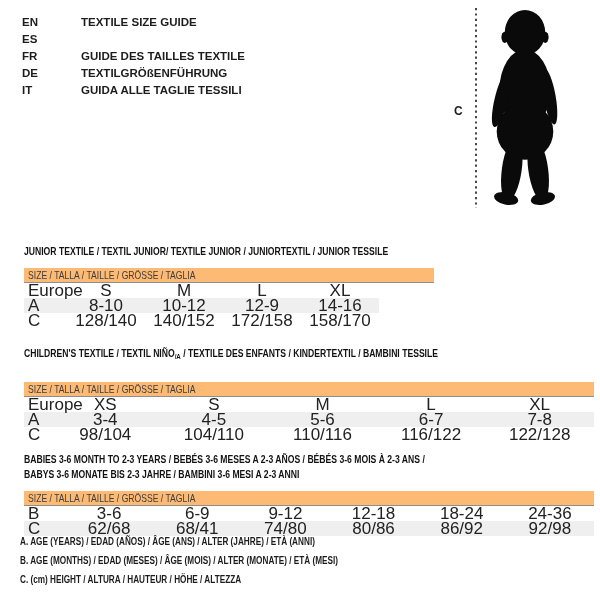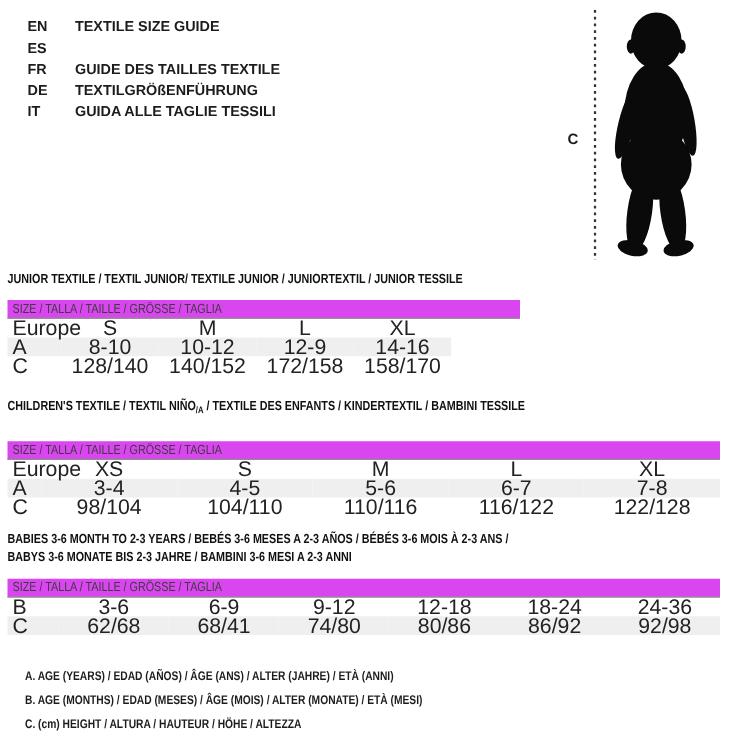--- a/index.html
+++ b/index.html
@@ -2,32 +2,32 @@
 <html><head>
 <meta charset="utf-8">
 <style>
   html,body{margin:0;padding:0;background:#ffffff;}
   .page{
     position:relative;width:600px;height:600px;background:#ffffff;overflow:hidden;
     font-family:"Liberation Sans",sans-serif;color:#1c1c1c;
   }
   
   .langs{position:absolute;left:22px;top:14px;font-size:11.5px;font-weight:bold;line-height:16.9px;}
-  .lang-row{display:grid;grid-template-columns:38px 1fr;white-space:nowrap;}
+  .lang-row{display:grid;grid-template-columns:38px 1fr;white-space:nowrap;gap:21px;}
   
   .fig-line{position:absolute;left:474px;top:8px;}
   .fig-c{position:absolute;left:454px;top:104px;font-size:12px;font-weight:bold;}
   .fig-baby{position:absolute;left:482px;top:9px;}
   
   .cond{display:inline-block;transform:scaleX(0.82);transform-origin:0 50%;white-space:nowrap;}
   
-  .tblblock{position:absolute;left:6px;}
+  .tblblock{position:absolute;left:24px;margin-top:28px;}
   .tbl-title{font-size:10.5px;font-weight:bold;line-height:12px;white-space:nowrap;color:#111;}
   .tbl-title .sub{font-size:7.5px;position:relative;top:2px;}
-  .size-bar{background:#d946ef;border-bottom:1px solid #8e8e8e;height:15px;line-height:15px;
+  .size-bar{background:#fdba74;border-bottom:1px solid #8e8e8e;height:15px;line-height:15px;
     padding-left:4px;box-sizing:border-box;font-size:10.5px;color:#3c3c3c;}
   table.size{border-collapse:collapse;table-layout:fixed;font-size:17px;color:#222;}
   table.size td{height:15px;line-height:15px;padding:0;text-align:center;white-space:nowrap;overflow:visible;}
   table.size td.lab{text-align:left;padding-left:4px;}
   tr.alt{background:#efefef;}
   
   .notes{position:absolute;left:20px;top:533px;font-size:10px;font-weight:bold;line-height:18.8px;}
 </style>
 </head>
 <body>

